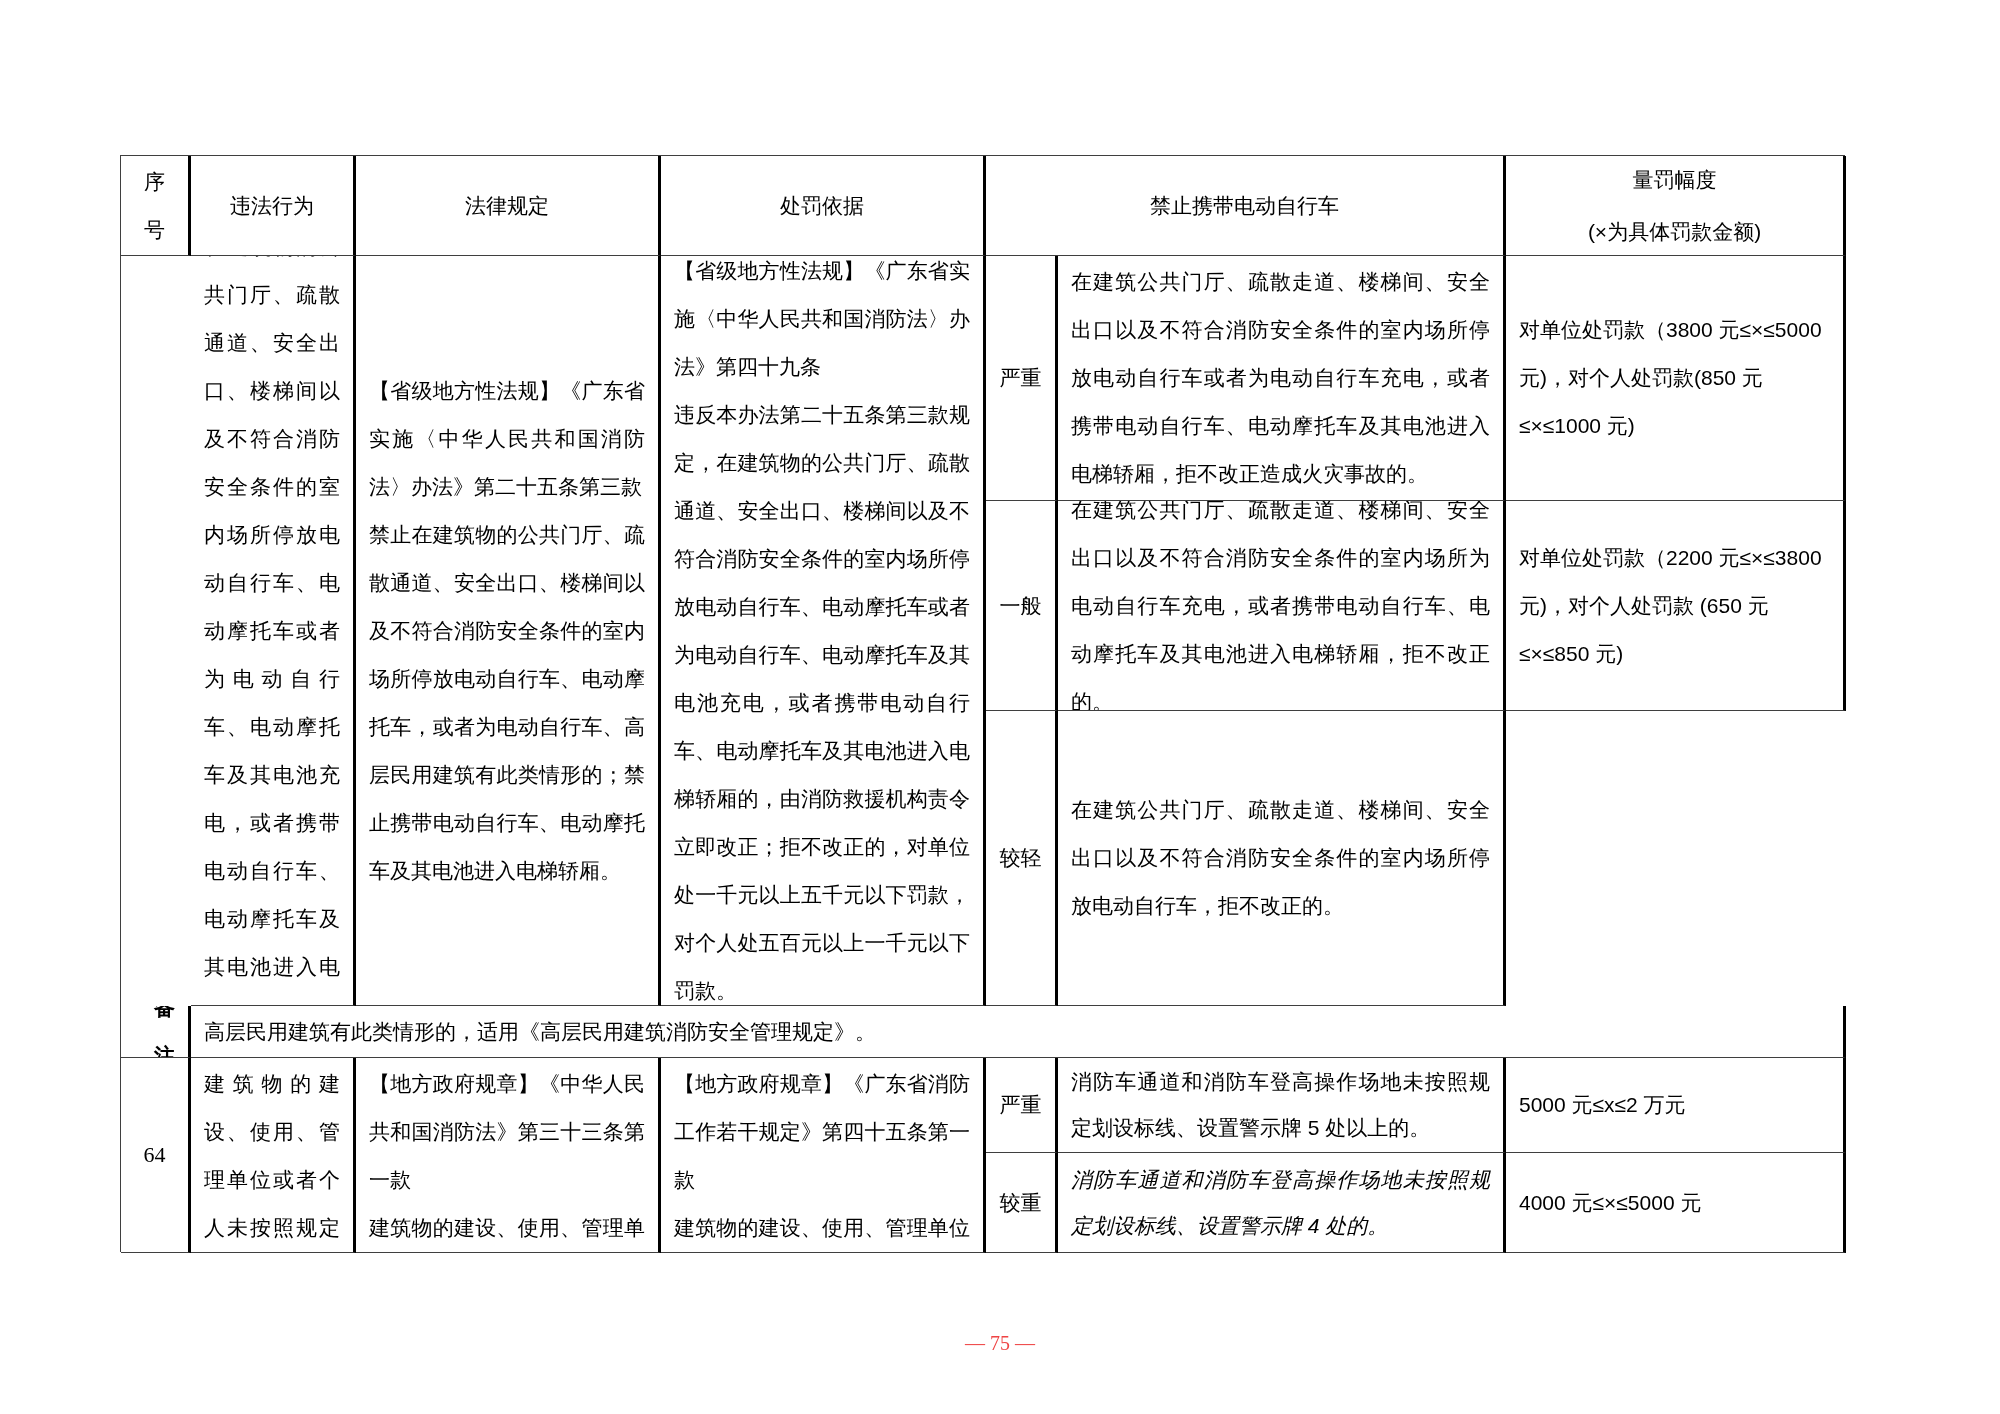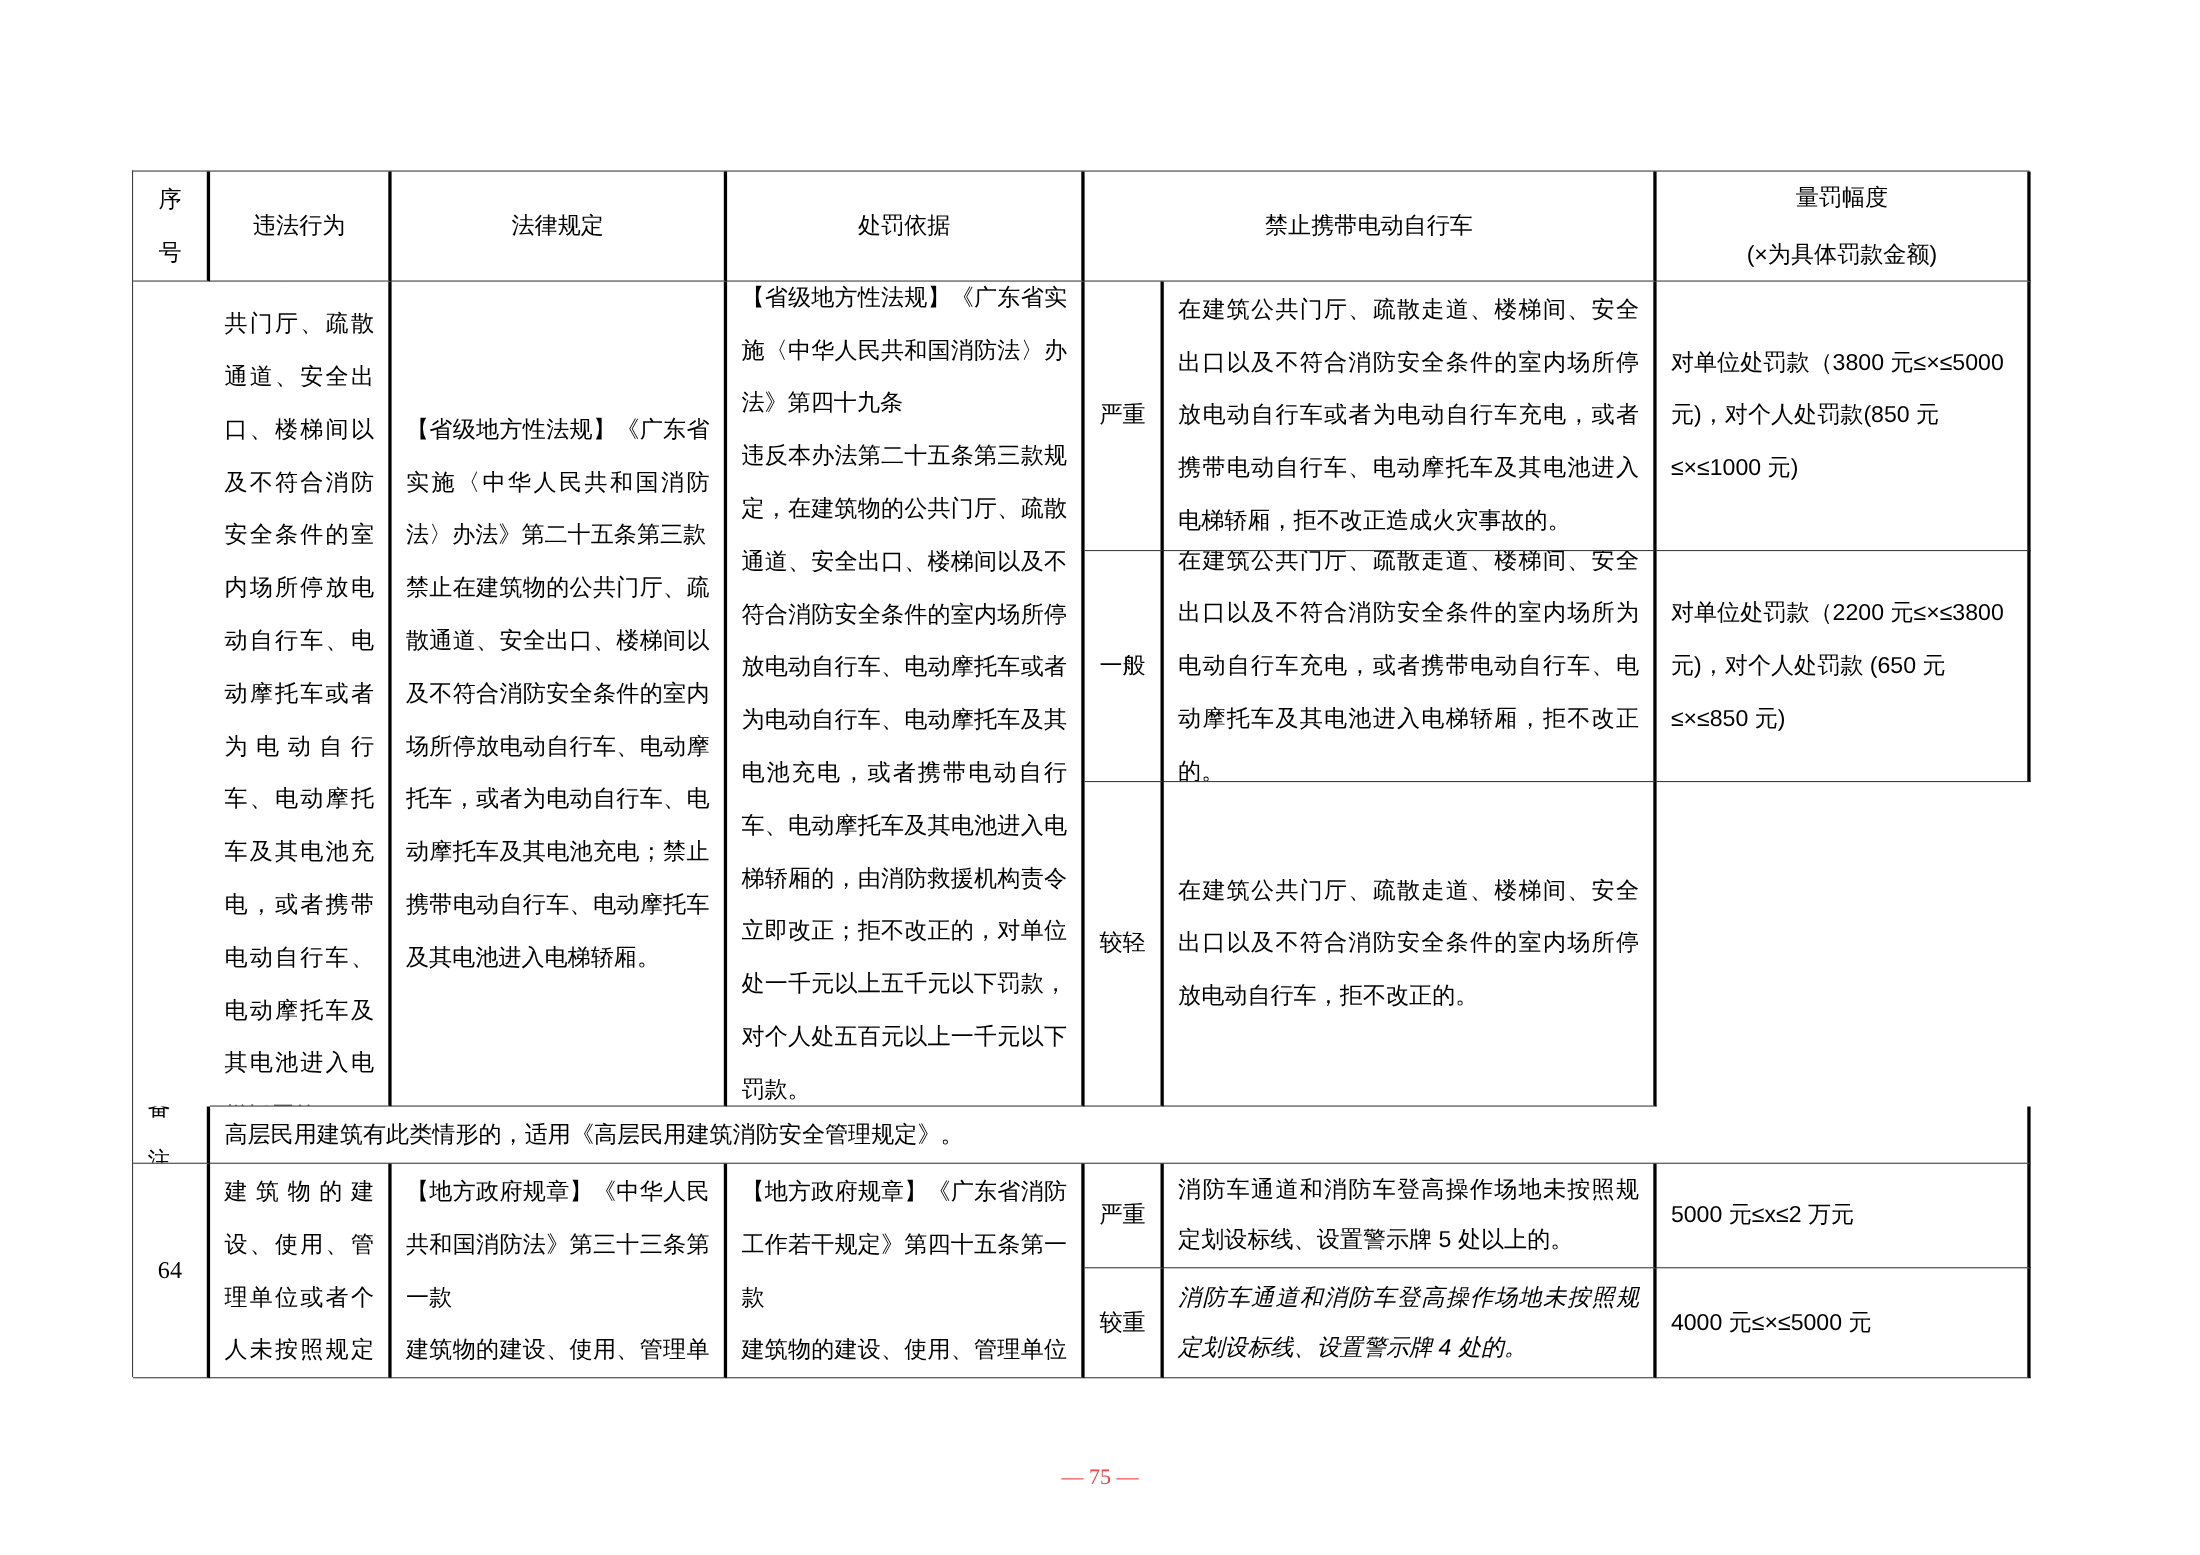--- a/index.html
+++ b/index.html
@@ -30,21 +30,21 @@
     justify-content: center;
     overflow: hidden;
     font-size: 21px;
     line-height: 48px;
     padding: 0 13px;
   }
   .hdr { text-align: center; font-weight: normal; }
   .hdr2 { line-height: 52px; }
   .cjust { text-align: justify; }
   .cleft { text-align: left; }
-  .ccenter { text-align: left; }
+  .ccenter { text-align: right; font-weight: bold; }
   .sev { padding: 0 4px; text-align: center; }
   .idx {
     font-family: "Liberation Serif", serif;
     font-size: 22px;
     text-align: center;
   }
   .topalign { justify-content: flex-start; padding-top: 2px; }
   .tight { line-height: 46px; }
   .para + .para { margin-top: 0; }
 
@@ -70,21 +70,21 @@
     <div class="cell hdr" style="grid-column:4; grid-row:1;">处罚依据</div>
     <div class="cell hdr" style="grid-column:5 / span 2; grid-row:1;">禁止携带电动自行车</div>
     <div class="cell hdr hdr2" style="grid-column:7; grid-row:1;">
       <div class="para">量罚幅度</div>
       <div class="para">(×为具体罚款金额)</div>
     </div>
 
     <div class="cell cjust" style="grid-column:2; grid-row:2 / 5;">在建筑物的公共门厅、疏散通道、安全出口、楼梯间以及不符合消防安全条件的室内场所停放电动自行车、电动摩托车或者为电动自行车、电动摩托车及其电池充电，或者携带电动自行车、电动摩托车及其电池进入电梯轿厢的</div>
     <div class="cell cjust" style="grid-column:3; grid-row:2 / 5;">
       <div class="para">【省级地方性法规】《广东省实施〈中华人民共和国消防法〉办法》第二十五条第三款</div>
-      <div class="para">禁止在建筑物的公共门厅、疏散通道、安全出口、楼梯间以及不符合消防安全条件的室内场所停放电动自行车、电动摩托车，或者为电动自行车、电动摩托车及其电池充电；禁止携带电动自行车、电动摩托车及其电池进入电梯轿厢。</div>
+      <div class="para">禁止在建筑物的公共门厅、疏散通道、安全出口、楼梯间以及不符合消防安全条件的室内场所停放电动自行车、电动摩托车，或者为电动自行车、高层民用建筑有此类情形的；禁止携带电动自行车、电动摩托车及其电池进入电梯轿厢。</div>
     </div>
     <div class="cell cjust" style="grid-column:4; grid-row:2 / 5;">
       <div class="para">【省级地方性法规】《广东省实施〈中华人民共和国消防法〉办法》第四十九条</div>
       <div class="para">违反本办法第二十五条第三款规定，在建筑物的公共门厅、疏散通道、安全出口、楼梯间以及不符合消防安全条件的室内场所停放电动自行车、电动摩托车或者为电动自行车、电动摩托车及其电池充电，或者携带电动自行车、电动摩托车及其电池进入电梯轿厢的，由消防救援机构责令立即改正；拒不改正的，对单位处一千元以上五千元以下罚款，对个人处五百元以上一千元以下罚款。</div>
     </div>
 
     <div class="cell sev" style="grid-column:5; grid-row:2;">严重</div>
     <div class="cell cjust" style="grid-column:6; grid-row:2;">在建筑公共门厅、疏散走道、楼梯间、安全出口以及不符合消防安全条件的室内场所停放电动自行车或者为电动自行车充电，或者携带电动自行车、电动摩托车及其电池进入电梯轿厢，拒不改正造成火灾事故的。</div>
     <div class="cell cleft" style="grid-column:7; grid-row:2;">对单位处罚款（3800 元≤×≤5000 元)，对个人处罚款(850 元≤×≤1000 元)</div>
 

